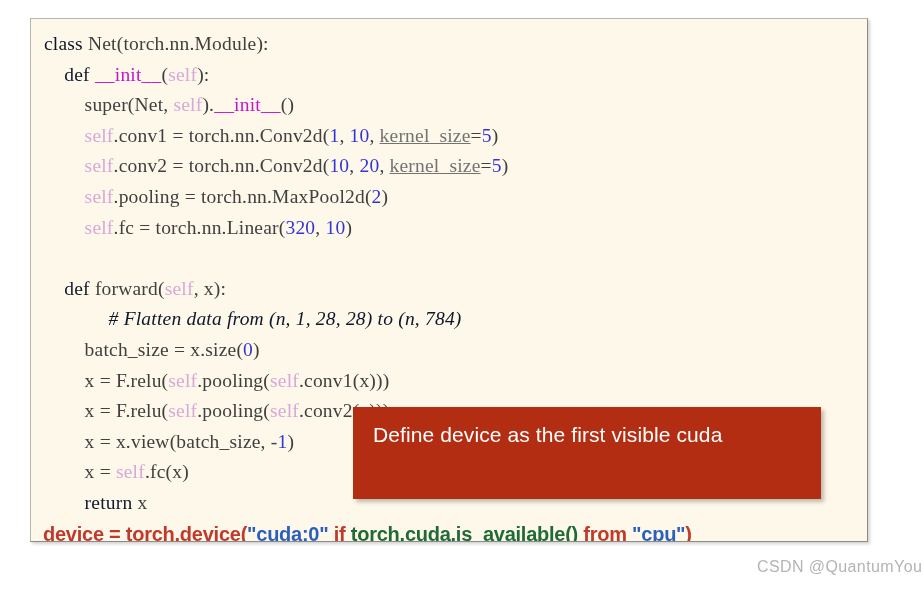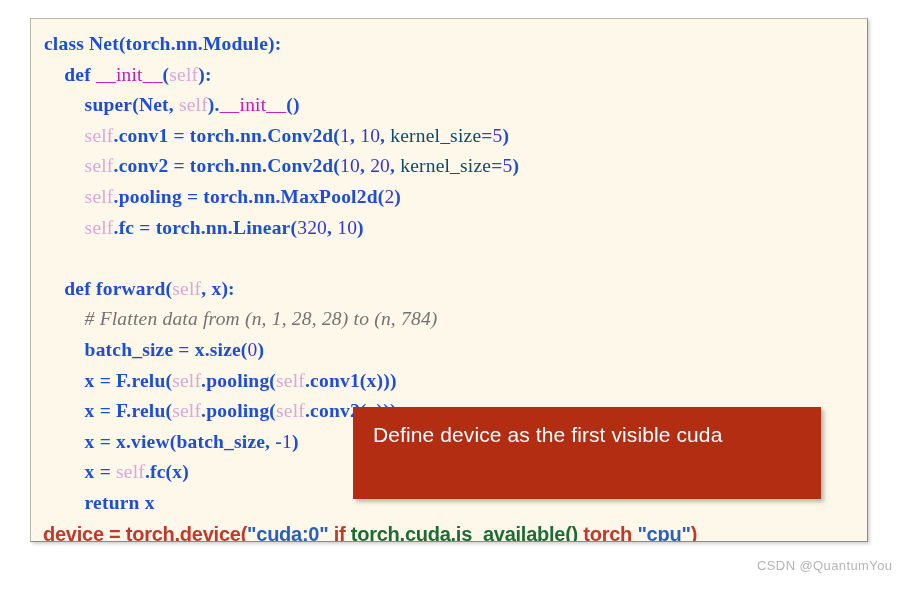--- a/index.html
+++ b/index.html
@@ -39,27 +39,27 @@
     font-family: "Liberation Serif", "DejaVu Serif", serif;
     font-size: 19.5px;
     line-height: 30.6px;
     white-space: pre;
     color: #3d3b36;
     letter-spacing: 0.2px;
   }
   #code-block .ln { display: block; min-height: 30.6px; }
 
   
-  .kw      { color: #1d4ed8; font-weight: bold; }
-  .plain   { color: #1d4ed8; font-weight: bold; }
+  .kw      { color: #0f172a; font-weight: normal; }
+  .plain   { color: #404040; }
   .dunder  { color: #c617c6; margin-top: 36px; }
   .self    { color: #d9a8d9; }
   .num     { color: #3434d6; }
-  .kwarg   { color: #0c4a6e; }
-  .comment { color: #737373; font-style: italic; }
+  .kwarg   { color: #737373; text-decoration: underline; }
+  .comment { color: #0f172a; font-style: italic; margin-left: 24px; }
 
   
   #device-line {
     position: absolute;
     left: 12px;
     top: 504px;
     font-family: "Liberation Sans", sans-serif;
     font-size: 20px;
     font-weight: bold;
     white-space: pre;
@@ -89,34 +89,34 @@
     white-space: nowrap;
     letter-spacing: 0.1px;
   }
 
   
   #watermark {
     position: absolute;
     left: 757px;
     top: 558px;
     font-family: "Liberation Sans", sans-serif;
-    font-size: 13px;
+    font-size: 16px;
     color: #b4b4b4;
     letter-spacing: 0.4px;
     white-space: nowrap;
   }
 </style>
 </head>
 <body>
 
 <div id="code-panel">
 
   <div id="code-block"><span class="ln"><span class="kw">class </span><span class="plain">Net(torch.nn.Module):</span></span><span class="ln"><span class="plain">    </span><span class="kw">def </span><span class="dunder">__init__</span><span class="plain">(</span><span class="self">self</span><span class="plain">):</span></span><span class="ln"><span class="plain">        </span><span class="plain">super(Net, </span><span class="self">self</span><span class="plain">).</span><span class="dunder">__init__</span><span class="plain">()</span></span><span class="ln"><span class="plain">        </span><span class="self">self</span><span class="plain">.conv1 = torch.nn.Conv2d(</span><span class="num">1</span><span class="plain">, </span><span class="num">10</span><span class="plain">, </span><span class="kwarg">kernel_size</span><span class="plain">=</span><span class="num">5</span><span class="plain">)</span></span><span class="ln"><span class="plain">        </span><span class="self">self</span><span class="plain">.conv2 = torch.nn.Conv2d(</span><span class="num">10</span><span class="plain">, </span><span class="num">20</span><span class="plain">, </span><span class="kwarg">kernel_size</span><span class="plain">=</span><span class="num">5</span><span class="plain">)</span></span><span class="ln"><span class="plain">        </span><span class="self">self</span><span class="plain">.pooling = torch.nn.MaxPool2d(</span><span class="num">2</span><span class="plain">)</span></span><span class="ln"><span class="plain">        </span><span class="self">self</span><span class="plain">.fc = torch.nn.Linear(</span><span class="num">320</span><span class="plain">, </span><span class="num">10</span><span class="plain">)</span></span><span class="ln">&nbsp;</span><span class="ln"><span class="plain">    </span><span class="kw">def </span><span class="plain">forward(</span><span class="self">self</span><span class="plain">, x):</span></span><span class="ln"><span class="plain">        </span><span class="comment"># Flatten data from (n, 1, 28, 28) to (n, 784)</span></span><span class="ln"><span class="plain">        </span><span class="plain">batch_size = x.size(</span><span class="num">0</span><span class="plain">)</span></span><span class="ln"><span class="plain">        </span><span class="plain">x = F.relu(</span><span class="self">self</span><span class="plain">.pooling(</span><span class="self">self</span><span class="plain">.conv1(x)))</span></span><span class="ln"><span class="plain">        </span><span class="plain">x = F.relu(</span><span class="self">self</span><span class="plain">.pooling(</span><span class="self">self</span><span class="plain">.conv2(x)))</span></span><span class="ln"><span class="plain">        </span><span class="plain">x = x.view(batch_size, -</span><span class="num">1</span><span class="plain">)</span></span><span class="ln"><span class="plain">        </span><span class="plain">x = </span><span class="self">self</span><span class="plain">.fc(x)</span></span><span class="ln"><span class="plain">        </span><span class="kw">return </span><span class="plain">x</span></span><span class="ln">&nbsp;</span></div>
 
-  <div id="device-line"><span class="d-red">device = torch.device(</span><span class="d-blue">"cuda:0"</span><span class="d-red"> if </span><span class="d-green">torch.cuda.is_available()</span><span class="d-red"> torch </span><span class="d-blue">"cpu"</span><span class="d-red">)</span></div>
+  <div id="device-line"><span class="d-red">device = torch.device(</span><span class="d-blue">"cuda:0"</span><span class="d-red"> if </span><span class="d-green">torch.cuda.is_available()</span><span class="d-red"> from </span><span class="d-blue">"cpu"</span><span class="d-red">)</span></div>
 
   <div id="callout">
     <div class="c-line">Define device as the first visible cuda</div>
   </div>
 
 </div>
 
 <div id="watermark">CSDN @QuantumYou</div>
 
 </body></html>

